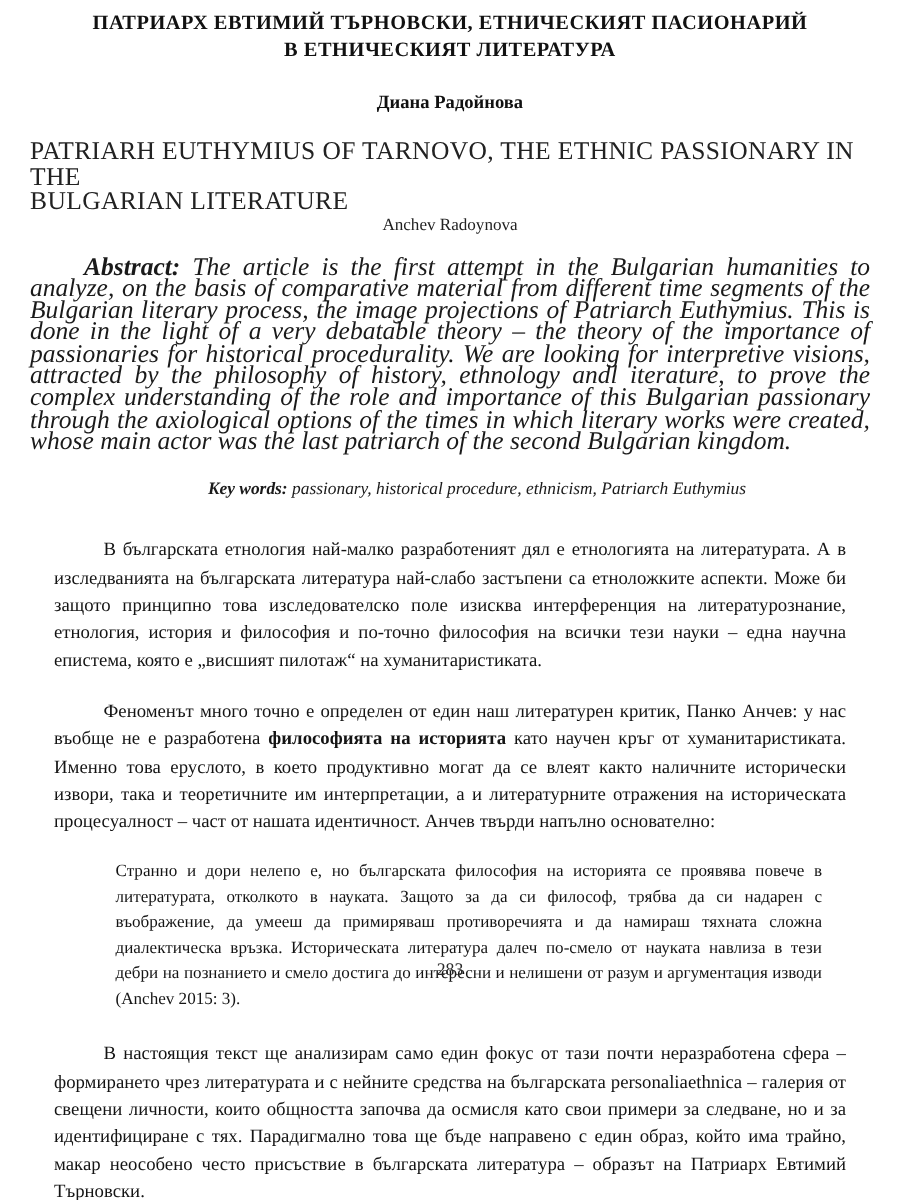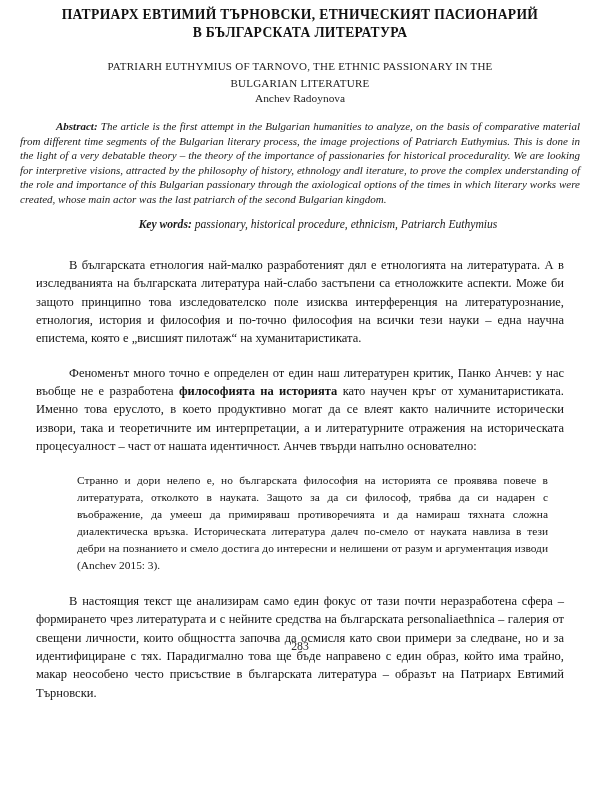--- a/index.html
+++ b/index.html
@@ -32,37 +32,36 @@
   }
   .author-cyr {
     text-align: center;
     font-weight: bold;
     font-size: 12.4px;
     line-height: 16px;
     margin-top: 19px;
     color: #111;
   }
   .title-en {
-    text-align: center;
-    font-size: 11px;
+    font-size: 17px;
     line-height: 16.5px;
     letter-spacing: 0.25px;
     margin-top: 17px;
     color: #222;
   }
   .author-en {
     text-align: center;
     font-size: 11.4px;
     line-height: 15px;
     margin-top: 0px;
     color: #222;
   }
   .abstract {
     font-style: italic;
-    font-size: 11px;
+    font-size: 17px;
     line-height: 14.6px;
     text-align: justify;
     text-indent: 36px;
     margin-top: 13px;
     color: #1a1a1a;
   }
   .abstract b {
     font-weight: bold;
     font-style: italic;
   }
@@ -119,23 +118,24 @@
     color: #2a2a2a;
   }
 </style>
 </head>
 <body>
 
 <div class="page">
 
   <div class="title-cyr">
     <div>ПАТРИАРХ ЕВТИМИЙ ТЪРНОВСКИ, ЕТНИЧЕСКИЯТ ПАСИОНАРИЙ</div>
-    <div>В БЪЛГАРСКАТА ЛИТЕРАТУРА</div>
+    <div>В ЕТНИЧЕСКИЯТ ЛИТЕРАТУРА</div>
   </div>
 
+  <div class="author-cyr">Диана Радойнова</div>
 
   <div class="title-en">
     <div>PATRIARH EUTHYMIUS OF TARNOVO, THE ETHNIC PASSIONARY IN THE</div>
     <div>BULGARIAN LITERATURE</div>
   </div>
 
   <div class="author-en">Anchev Radoynova</div>
 
   <p class="abstract"><b>Abstract:</b><span> The article is the first attempt in the Bulgarian humanities to analyze, on the basis of comparative material from different time segments of the Bulgarian literary process, the image projections of Patriarch Euthymius. This is done in the light of a very debatable theory – the theory of the importance of passionaries for historical procedurality. We are looking for interpretive visions, attracted by the philosophy of history, ethnology andl iterature, to prove the complex understanding of the role and importance of this Bulgarian passionary through the axiological options of the times in which literary works were created, whose main actor was the last patriarch of the second Bulgarian kingdom.</span></p>
 

